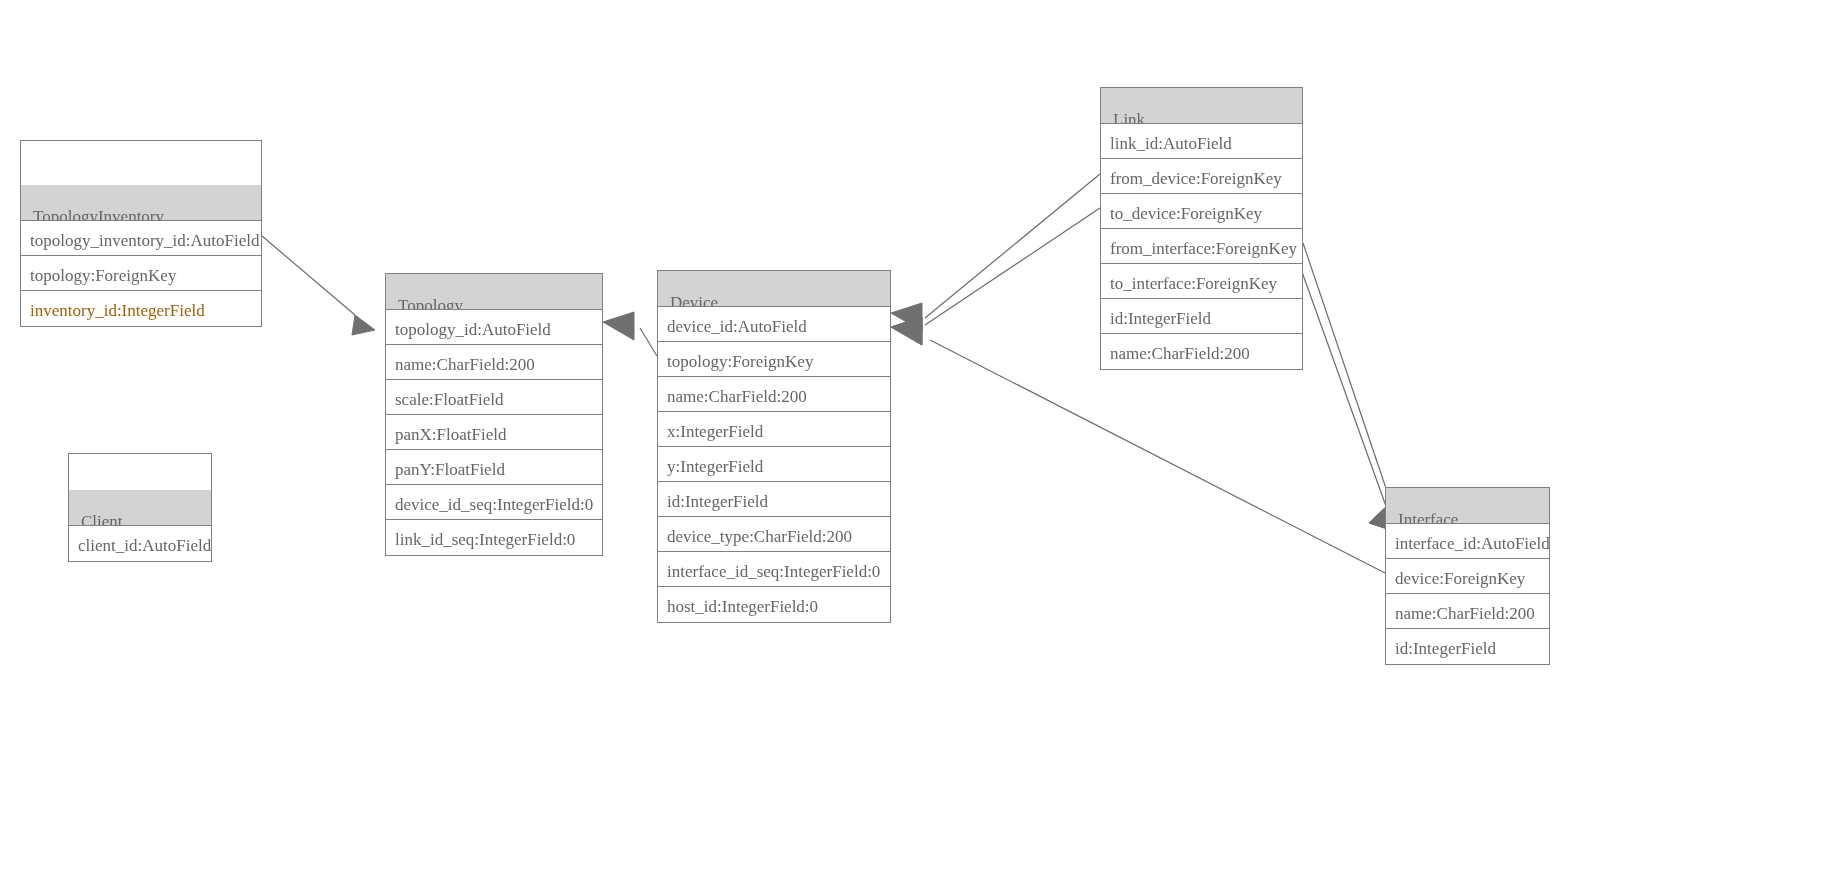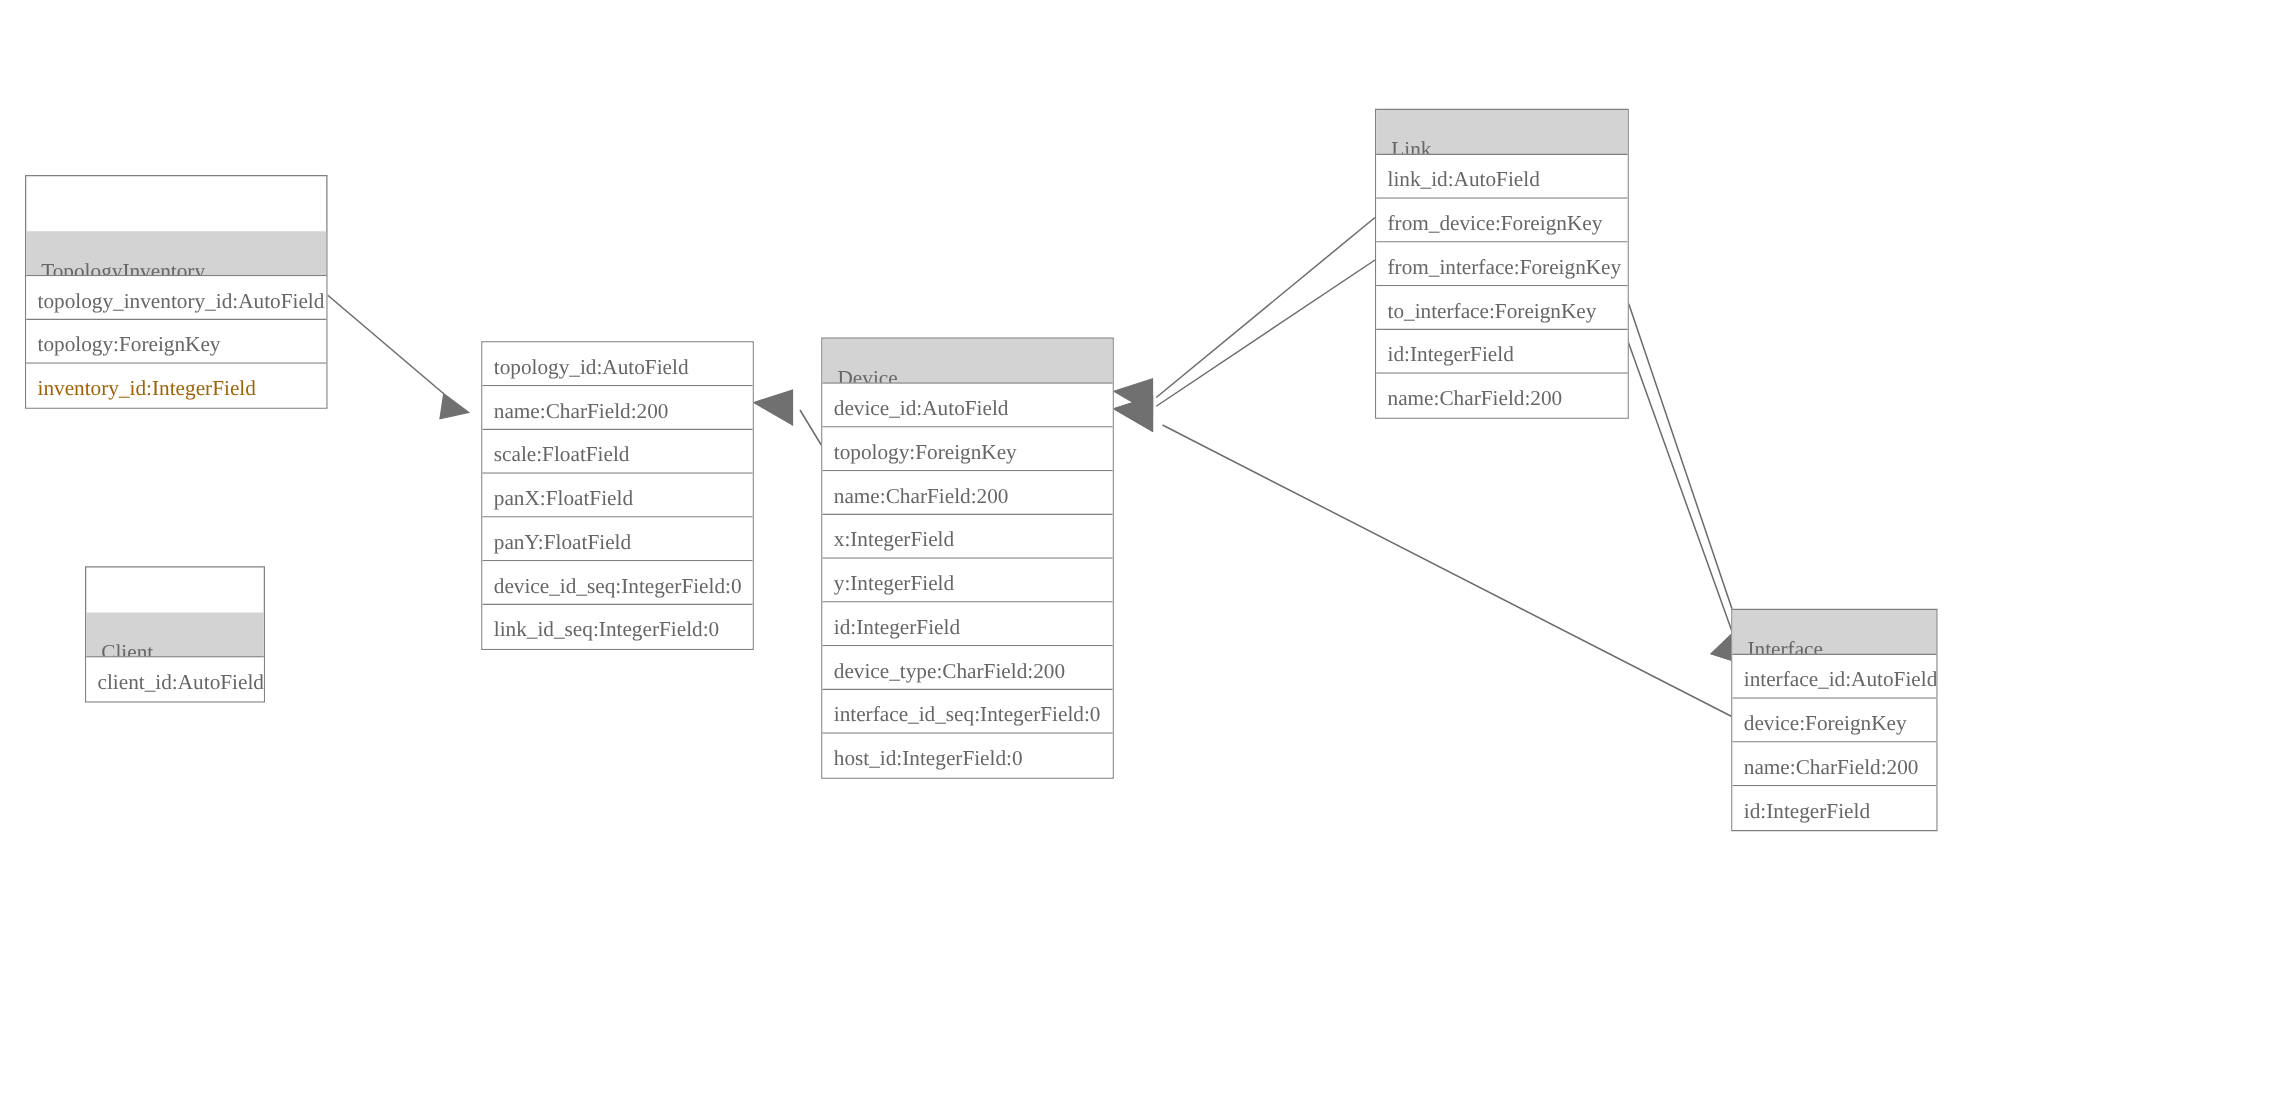--- a/index.html
+++ b/index.html
@@ -100,20 +100,21 @@
         <div class="entity-title" style="background: rgb(211, 211, 211); color: rgb(102, 102, 102); border-bottom-color: rgb(128, 128, 128); margin-top: 44px;">TopologyInventory</div>
         <div class="entity-field" style="color: rgb(102, 102, 102); border-bottom-color: rgb(128, 128, 128); background: rgb(255, 255, 255);">topology_inventory_id:AutoField</div>
         <div class="entity-field" style="color: rgb(102, 102, 102); border-bottom-color: rgb(128, 128, 128); background: rgb(255, 255, 255);">topology:ForeignKey</div>
         <div class="entity-field" style="color: #a16207; border-bottom-color: rgb(128, 128, 128); background: rgb(255, 255, 255);">inventory_id:IntegerField</div>
       </div>
       <div class="entity" style="left: 68px; top: 453px; width: 144px; border-color: rgb(128, 128, 128);">
         <div class="entity-title" style="background: rgb(211, 211, 211); color: rgb(102, 102, 102); border-bottom-color: rgb(128, 128, 128); margin-top: 36px;">Client</div>
         <div class="entity-field" style="color: rgb(102, 102, 102); border-bottom-color: rgb(128, 128, 128); background: rgb(255, 255, 255);">client_id:AutoField</div>
       </div>
       <div class="entity" style="left: 385px; top: 273px; width: 218px; border-color: rgb(128, 128, 128);">
+        <div class="entity-title" style="background: rgb(211, 211, 211); color: rgb(102, 102, 102); border-bottom-color: rgb(128, 128, 128);">Topology</div>
         <div class="entity-field" style="color: rgb(102, 102, 102); border-bottom-color: rgb(128, 128, 128); background: rgb(255, 255, 255);">topology_id:AutoField</div>
         <div class="entity-field" style="color: rgb(102, 102, 102); border-bottom-color: rgb(128, 128, 128); background: rgb(255, 255, 255);">name:CharField:200</div>
         <div class="entity-field" style="color: rgb(102, 102, 102); border-bottom-color: rgb(128, 128, 128); background: rgb(255, 255, 255);">scale:FloatField</div>
         <div class="entity-field" style="color: rgb(102, 102, 102); border-bottom-color: rgb(128, 128, 128); background: rgb(255, 255, 255);">panX:FloatField</div>
         <div class="entity-field" style="color: rgb(102, 102, 102); border-bottom-color: rgb(128, 128, 128); background: rgb(255, 255, 255);">panY:FloatField</div>
         <div class="entity-field" style="color: rgb(102, 102, 102); border-bottom-color: rgb(128, 128, 128); background: rgb(255, 255, 255);">device_id_seq:IntegerField:0</div>
         <div class="entity-field" style="color: rgb(102, 102, 102); border-bottom-color: rgb(128, 128, 128); background: rgb(255, 255, 255);">link_id_seq:IntegerField:0</div>
       </div>
       <div class="entity" style="left: 657px; top: 270px; width: 234px; border-color: rgb(128, 128, 128);">
         <div class="entity-title" style="background: rgb(211, 211, 211); color: rgb(102, 102, 102); border-bottom-color: rgb(128, 128, 128);">Device</div>
@@ -124,20 +125,21 @@
         <div class="entity-field" style="color: rgb(102, 102, 102); border-bottom-color: rgb(128, 128, 128); background: rgb(255, 255, 255);">y:IntegerField</div>
         <div class="entity-field" style="color: rgb(102, 102, 102); border-bottom-color: rgb(128, 128, 128); background: rgb(255, 255, 255);">id:IntegerField</div>
         <div class="entity-field" style="color: rgb(102, 102, 102); border-bottom-color: rgb(128, 128, 128); background: rgb(255, 255, 255);">device_type:CharField:200</div>
         <div class="entity-field" style="color: rgb(102, 102, 102); border-bottom-color: rgb(128, 128, 128); background: rgb(255, 255, 255);">interface_id_seq:IntegerField:0</div>
         <div class="entity-field" style="color: rgb(102, 102, 102); border-bottom-color: rgb(128, 128, 128); background: rgb(255, 255, 255);">host_id:IntegerField:0</div>
       </div>
       <div class="entity" style="left: 1100px; top: 87px; width: 203px; border-color: rgb(128, 128, 128);">
         <div class="entity-title" style="background: rgb(211, 211, 211); color: rgb(102, 102, 102); border-bottom-color: rgb(128, 128, 128);">Link</div>
         <div class="entity-field" style="color: rgb(102, 102, 102); border-bottom-color: rgb(128, 128, 128); background: rgb(255, 255, 255);">link_id:AutoField</div>
         <div class="entity-field" style="color: rgb(102, 102, 102); border-bottom-color: rgb(128, 128, 128); background: rgb(255, 255, 255);">from_device:ForeignKey</div>
+        <div class="entity-field" style="color: rgb(102, 102, 102); border-bottom-color: rgb(128, 128, 128); background: rgb(255, 255, 255);">to_device:ForeignKey</div>
         <div class="entity-field" style="color: rgb(102, 102, 102); border-bottom-color: rgb(128, 128, 128); background: rgb(255, 255, 255);">from_interface:ForeignKey</div>
         <div class="entity-field" style="color: rgb(102, 102, 102); border-bottom-color: rgb(128, 128, 128); background: rgb(255, 255, 255);">to_interface:ForeignKey</div>
         <div class="entity-field" style="color: rgb(102, 102, 102); border-bottom-color: rgb(128, 128, 128); background: rgb(255, 255, 255);">id:IntegerField</div>
         <div class="entity-field" style="color: rgb(102, 102, 102); border-bottom-color: rgb(128, 128, 128); background: rgb(255, 255, 255);">name:CharField:200</div>
       </div>
       <div class="entity" style="left: 1385px; top: 487px; width: 165px; border-color: rgb(128, 128, 128);">
         <div class="entity-title" style="background: rgb(211, 211, 211); color: rgb(102, 102, 102); border-bottom-color: rgb(128, 128, 128);">Interface</div>
         <div class="entity-field" style="color: rgb(102, 102, 102); border-bottom-color: rgb(128, 128, 128); background: rgb(255, 255, 255);">interface_id:AutoField</div>
         <div class="entity-field" style="color: rgb(102, 102, 102); border-bottom-color: rgb(128, 128, 128); background: rgb(255, 255, 255);">device:ForeignKey</div>
         <div class="entity-field" style="color: rgb(102, 102, 102); border-bottom-color: rgb(128, 128, 128); background: rgb(255, 255, 255);">name:CharField:200</div>

